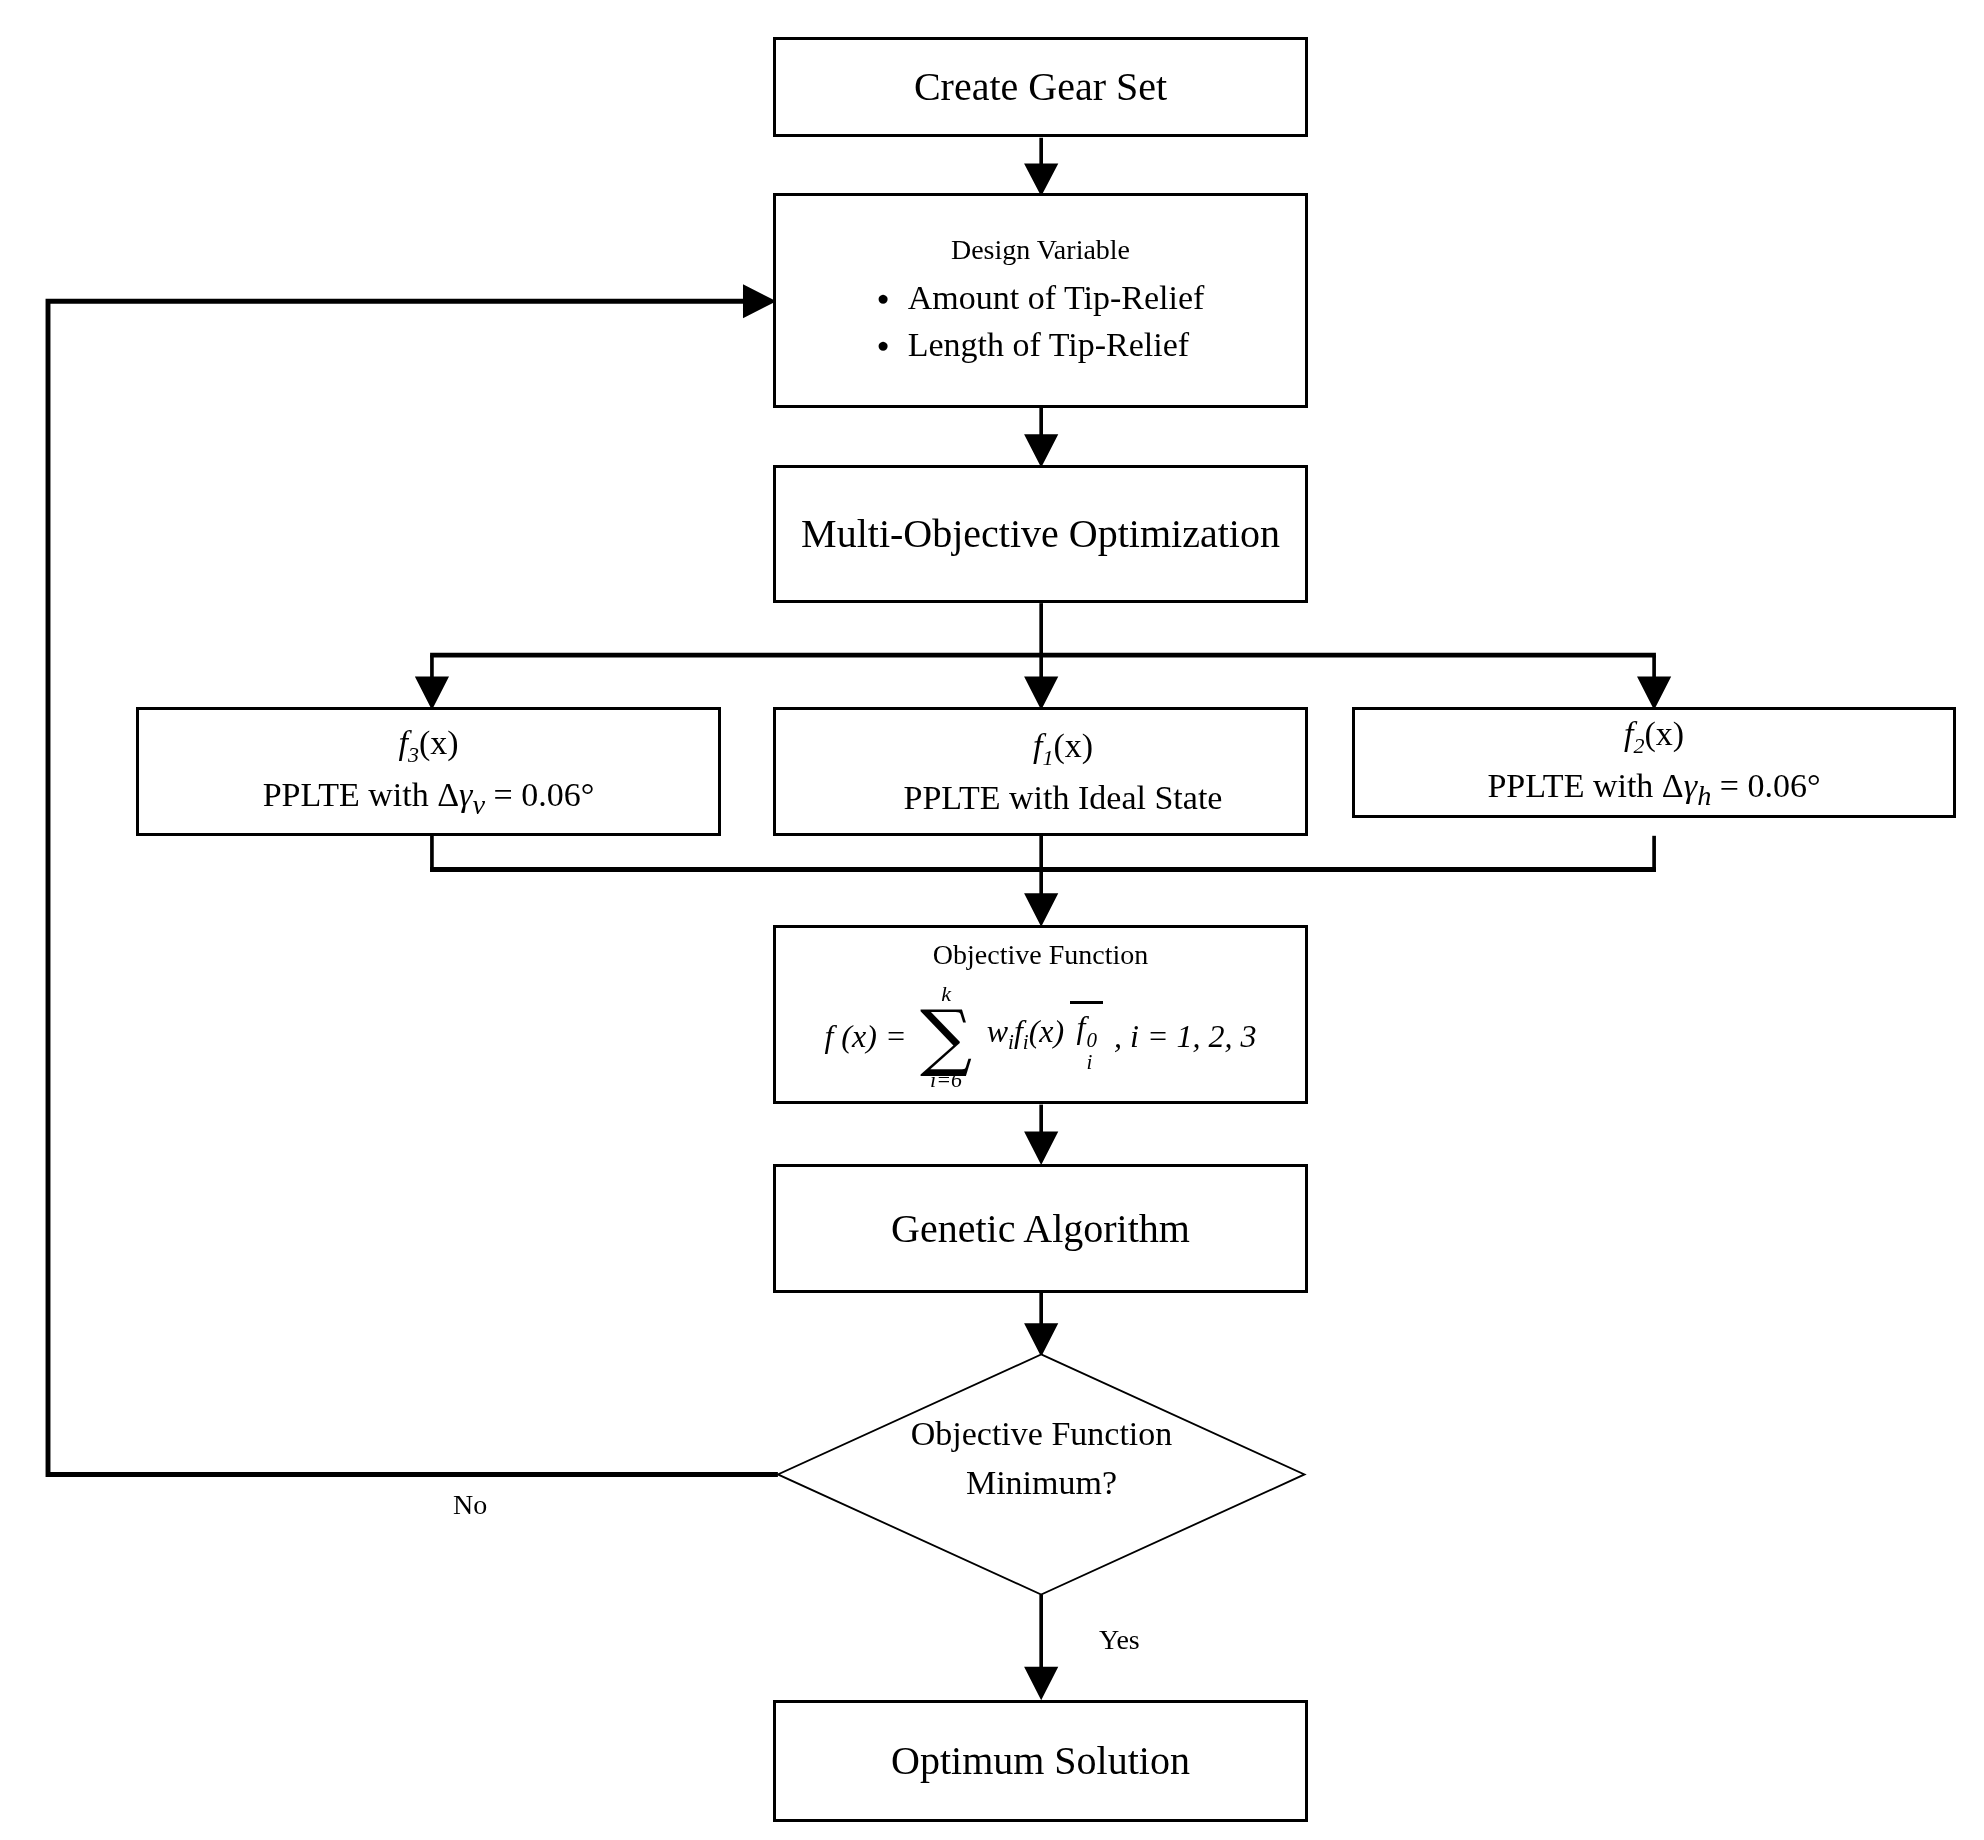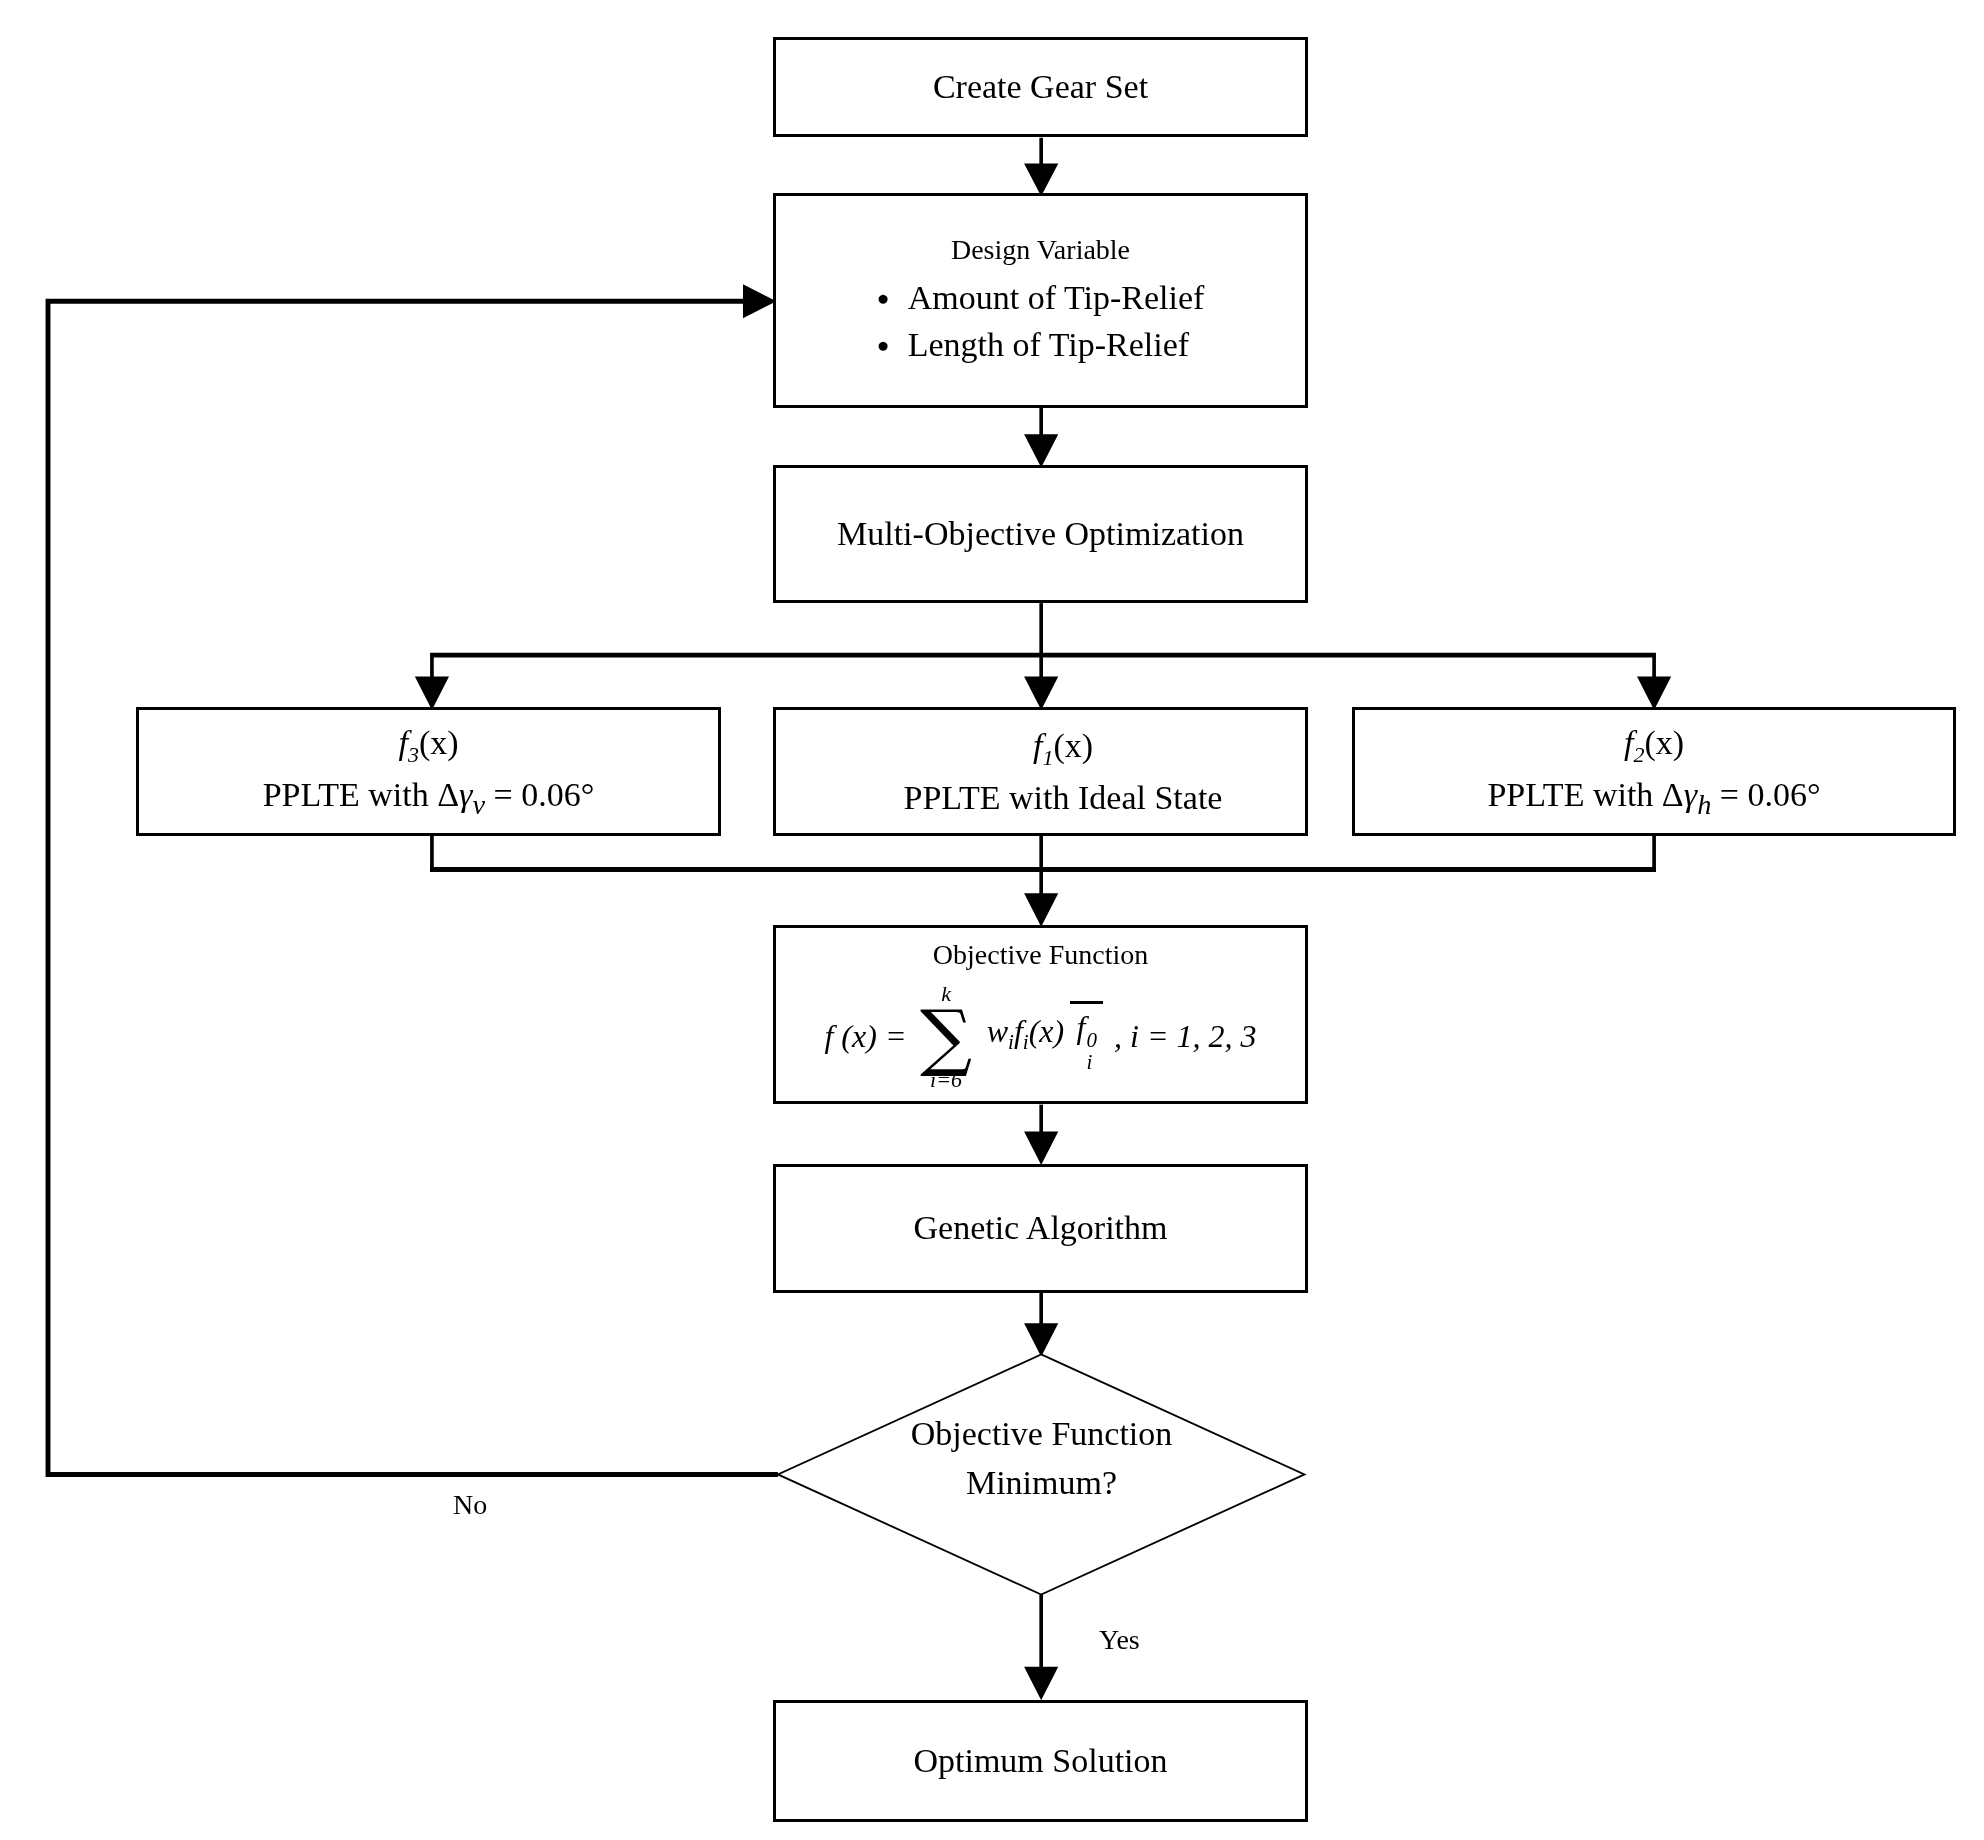--- a/index.html
+++ b/index.html
@@ -20,21 +20,21 @@
     position: absolute;
     box-sizing: border-box;
     background: #ffffff;
     border: 3.7px solid #000000;
     display: flex;
     flex-direction: column;
     align-items: center;
     justify-content: center;
     text-align: center;
   }
-  .label { font-size: 34px; line-height: 1.25; }
+  .label { font-size: 40px; line-height: 1.25; }
   .title { font-size: 28px; font-weight: normal; line-height: 1.3; }
   .two-line { font-size: 34px; line-height: 1.45; }
   .two-line .fx sub { font-size: 22px; }
   .it { font-style: italic; }
   .bullet-list {
     display: inline-block;
     text-align: left;
     margin-top: 4.9px;
   }
   .bullet-line {
@@ -102,21 +102,21 @@
     font-size: 28px;
   }
   .edge-label.no  { left: 453px;  top: 1489px; }
   .edge-label.yes { left: 1099px; top: 1624px; }
   
   .n-create   { left: 773px; top: 37px;   width: 535px; height: 100px; }
   .n-design   { left: 773px; top: 193px;  width: 535px; height: 215px; }
   .n-multi    { left: 773px; top: 465px;  width: 535px; height: 138px; }
   .n-f3       { left: 136px;  top: 707px; width: 585px; height: 129px; }
   .n-f1       { left: 773px; top: 707px; width: 535px; height: 129px; padding-left: 45px; }
-  .n-f2       { left: 1352px; top: 707px; width: 604px; height: 129px; justify-content: center; }
+  .n-f2       { left: 1352px; top: 707px; width: 604px; height: 111px; justify-content: center; }
   .n-objective{ left: 773px; top: 925px; width: 535px; height: 179px; }
   .n-genetic  { left: 773px; top: 1164px; width: 535px; height: 129px; }
   .n-optimum  { left: 773px; top: 1700px; width: 535px; height: 122px; }
 </style>
 </head>
 <body>
 
 <div class="canvas">
 
   <svg class="wires" width="1985" height="1840" viewBox="0 0 3241 3005">

